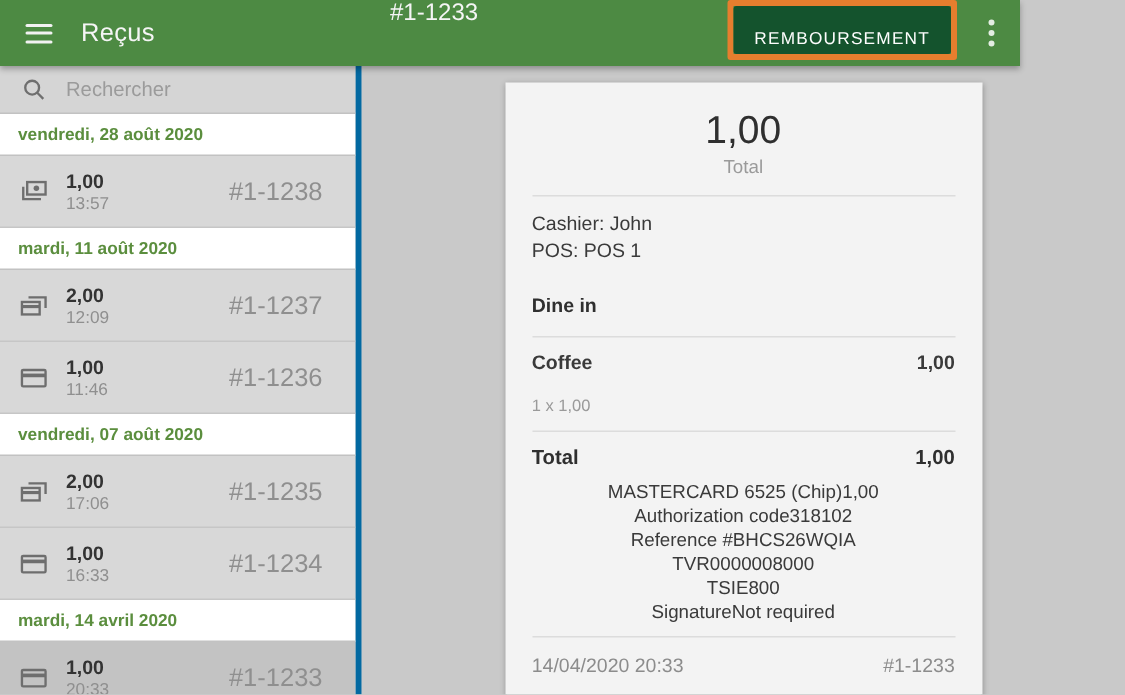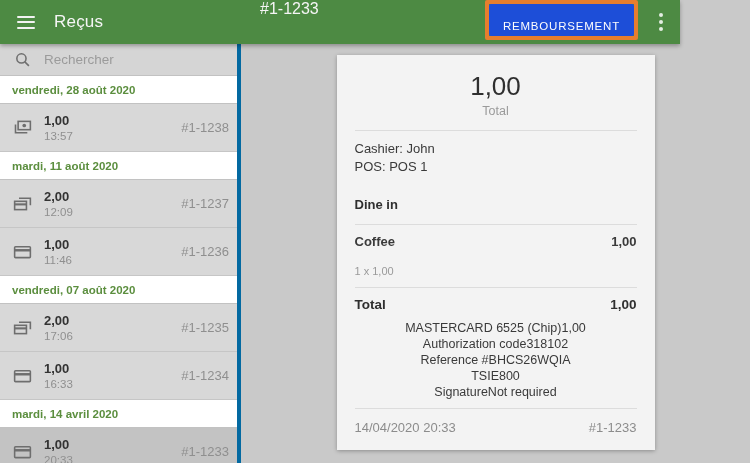--- a/index.html
+++ b/index.html
@@ -12,21 +12,21 @@
     background:#4d8a43; display:flex; align-items:flex-start; z-index:10;
     box-shadow:0 2px 4px rgba(0,0,0,.30); }
   .topbar-left { width:241px; display:flex; align-items:center; flex-shrink:0; }
   .hamburger { width:44px; height:44px; display:flex; align-items:center; justify-content:center; cursor:pointer; margin-left:4px; }
   .hamburger .bars { width:18px; height:13px; display:flex; flex-direction:column; justify-content:space-between; }
   .hamburger .bars span { display:block; height:2px; background:#f2f2f2; border-radius:1px; }
   .app-title { color:#f5f5f5; font-size:17px; margin-left:6px; letter-spacing:.2px; }
   .page-title { color:#f5f5f5; font-size:16px; margin-left:19px; }
   .topbar-spacer { flex:1; }
   .refund-highlight { border:4px solid #e67e2e; border-radius:2px; margin-right:8px; }
-  .refund-btn { display:block; background:#1d4ed8; color:#fdfdfd; border:none; cursor:pointer;
+  .refund-btn { display:block; background:#14532d; color:#fdfdfd; border:none; cursor:pointer;
     font-family:"Liberation Sans", sans-serif; font-size:11.5px; letter-spacing:.8px;
     height:28px; padding:16px 14px; border-radius:2px; }
   .kebab { width:30px; height:44px; display:flex; flex-direction:column; align-items:center; justify-content:center; gap:3px; cursor:pointer; margin-right:4px; }
   .kebab i { width:4px; height:4px; border-radius:50%; background:rgba(255,255,255,.85); }
 
   
   .sidebar { position:absolute; top:44px; left:0; width:241px; height:419px;
     background:#d8d8d8; border-right:4px solid #0369a1; overflow:hidden; }
   .search-row { height:32px; background:#d5d5d5; display:flex; align-items:center;
     border-bottom:1px solid #c2c2c2; }
@@ -38,21 +38,21 @@
   .date-header { height:28px; background:#ffffff; border-bottom:1px solid #c2c2c2;
     display:flex; align-items:center; padding-left:12px;
     color:#5b8e3e; font-size:11.5px; font-weight:bold; }
   .rcpt-row { height:48px; display:flex; align-items:center; background:#d8d8d8;
     border-bottom:1px solid #c6c6c6; cursor:pointer; }
   .rcpt-row.selected { background:#c3c3c3; }
   .row-icon { width:44px; display:flex; justify-content:center; color:#6e6e6e; flex-shrink:0; }
   .row-main { flex:1; display:flex; flex-direction:column; gap:2px; }
   .row-amount { font-size:13px; font-weight:bold; color:#333; }
   .row-time { font-size:11.5px; color:#8f8f8f; }
-  .row-number { font-size:13px; color:#8f8f8f; padding-right:8px; }
+  .row-number { font-size:17px; color:#8f8f8f; padding-right:22px; }
 
   
   .main { position:absolute; top:44px; left:241px; width:509px; height:419px; }
   .card { width:318px; margin:11px auto 0 auto; background:#f3f3f3;
     box-shadow:0 1px 4px rgba(0,0,0,.30); padding:0 18px; }
   .card-divider { border-top:1px solid #dcdcdc; margin:0 -0px; }
   .total-block { text-align:center; padding:16px 0 12px 0; }
   .total-amount { font-size:26px; color:#2f2f2f; }
   .total-label { font-size:12.5px; color:#9a9a9a; margin-top:2px; }
   .meta-block { padding:9px 0; }
@@ -244,20 +244,24 @@
         </div>
         <div class="pay-row">
           <span>Authorization code</span>
           <span>318102</span>
         </div>
         <div class="pay-row">
           <span>Reference #</span>
           <span>BHCS26WQIA</span>
         </div>
         <div class="pay-row">
+          <span>TVR</span>
+          <span>0000008000</span>
+        </div>
+        <div class="pay-row">
           <span>TSI</span>
           <span>E800</span>
         </div>
         <div class="pay-row">
           <span>Signature</span>
           <span>Not required</span>
         </div>
       </div>
 
       <div class="card-divider"></div>

